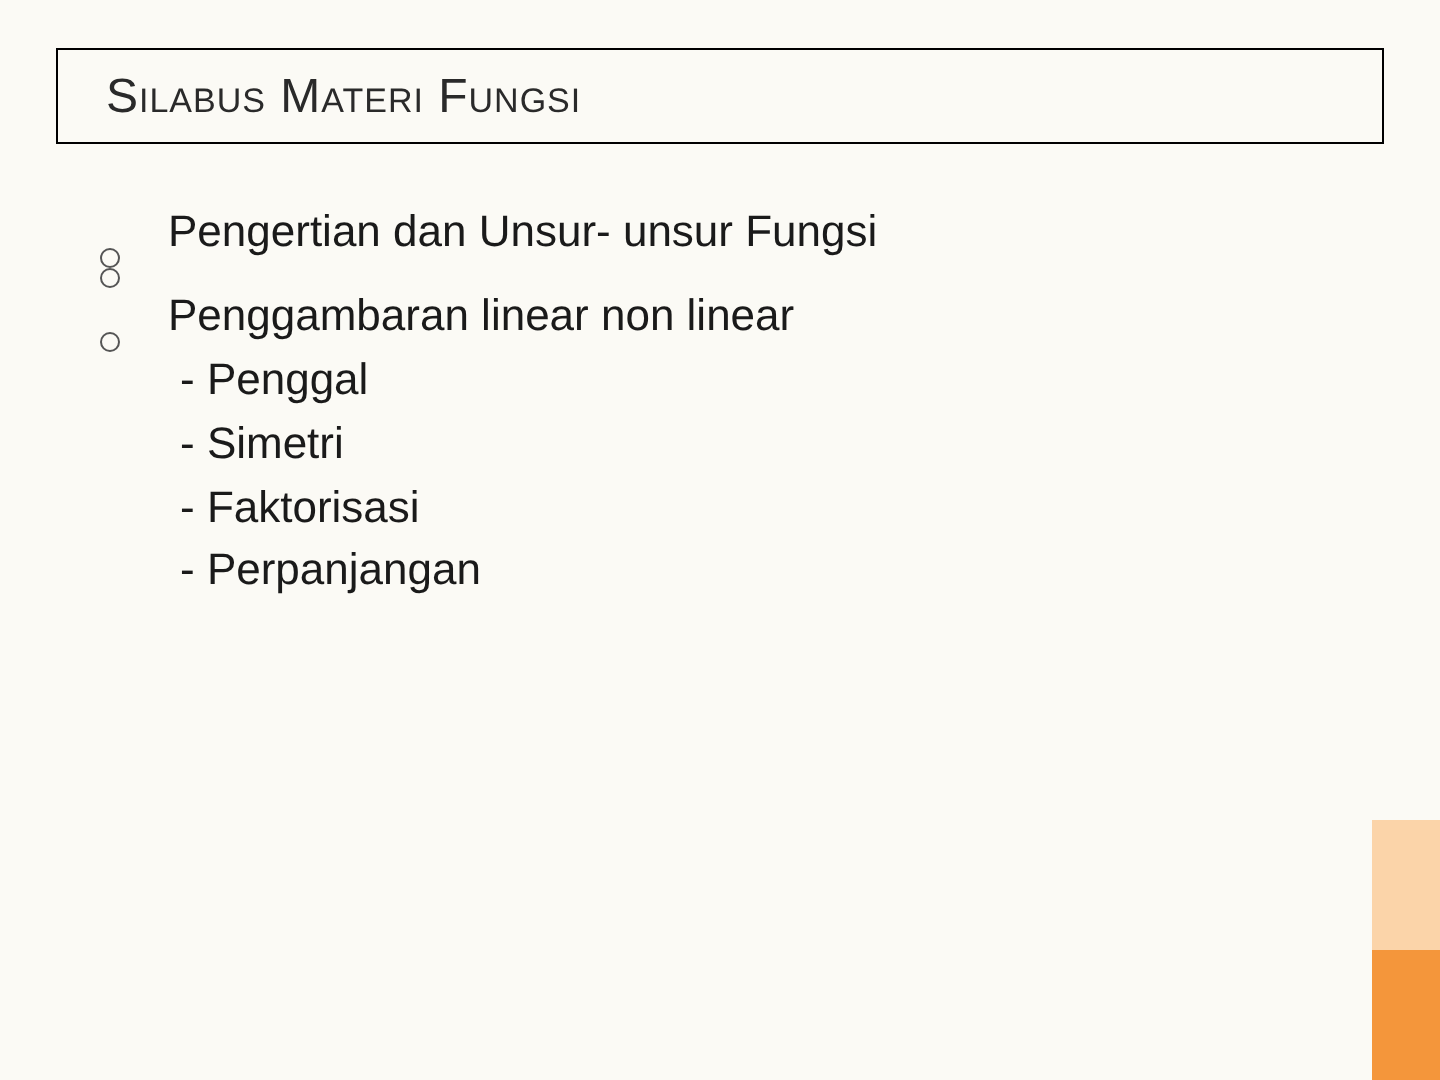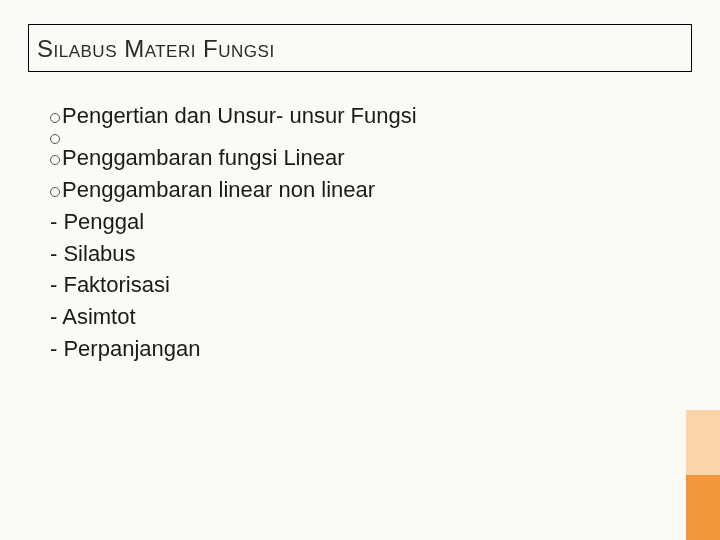--- a/index.html
+++ b/index.html
@@ -10,54 +10,55 @@
     font-family: Arial, Helvetica, sans-serif;
     position: relative;
     overflow: hidden;
   }
   .title-wrap {
     position: absolute;
     left: 28px;
     right: 28px;
     top: 24px;
     border: 1px solid #000;
-    padding: 10px 12px 8px 8px;
+    padding: 10px 12px 8px 24px;
   }
   .title {
     font-size: 24px;
     color: #2a2a2a;
     letter-spacing: 0.5px;
     font-variant: small-caps;
   }
   .content {
     position: absolute;
     left: 50px;
     top: 100px;
     right: 60px;
     font-size: 22px;
     color: #1a1a1a;
     line-height: 1.45;
   }
   .item {
     display: flex;
-    align-items: center;
-    gap: 2px;
+    align-items: flex-end;
+    gap: 24px;
     margin-bottom: 0px;
   }
   .bullet {
     width: 10px;
     height: 10px;
     border: 1.6px solid #555;
     border-radius: 50%;
     display: inline-block;
     flex-shrink: 0;
     position: relative;
     top: 2px;
   }
   .subitems {
+    margin-left: 40px;
   }
   .subitem {
     line-height: 1.45;
   }
   .side-bar {
     position: absolute;
     right: 0;
     bottom: 0;
     width: 34px;
     height: 130px;
@@ -78,35 +79,30 @@
 
   <div class="item">
     <span class="bullet"></span>
     <span>Pengertian dan Unsur- unsur Fungsi</span>
   </div>
 
   <div class="item">
     <span class="bullet"></span>
   </div>
 
-  <div class="item">
-    <span class="bullet"></span>
-    <span>Penggambaran fungsi Linear</span>
-  </div>
 
   <div class="item">
     <span class="bullet"></span>
     <span>Penggambaran linear non linear</span>
   </div>
 
   <div class="subitems">
     <div class="subitem">- Penggal</div>
-    <div class="subitem">- Silabus</div>
+    <div class="subitem">- Simetri</div>
     <div class="subitem">- Faktorisasi</div>
-    <div class="subitem">- Asimtot</div>
     <div class="subitem">- Perpanjangan</div>
   </div>
 
 </div>
 
 <div class="side-bar">
   <div class="light"></div>
   <div class="dark"></div>
 </div>
 

